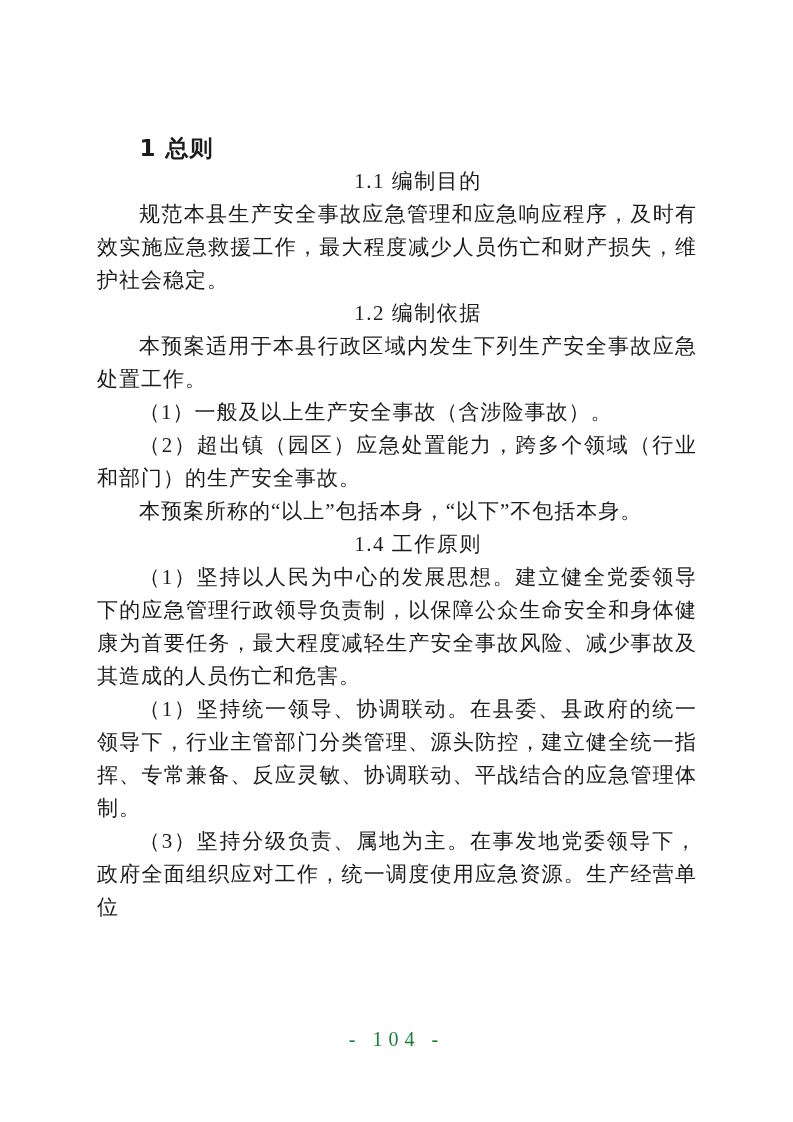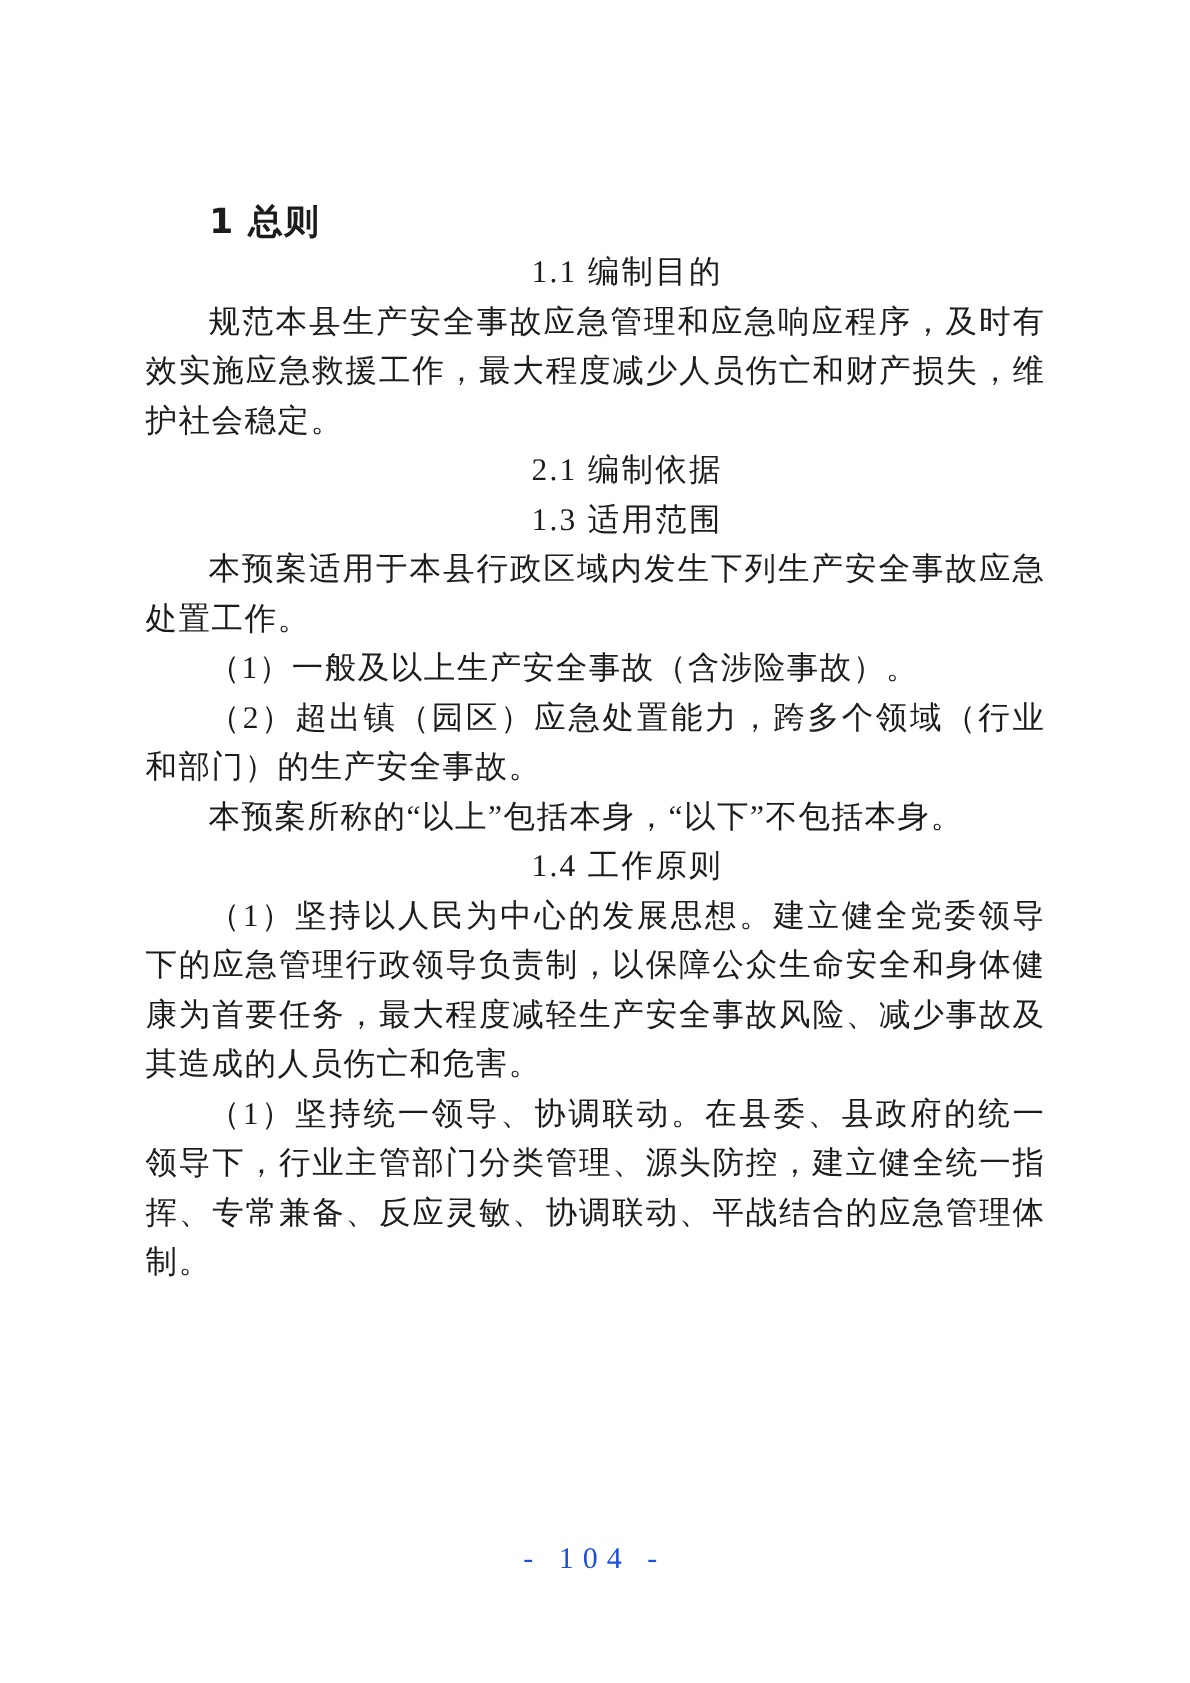--- a/index.html
+++ b/index.html
@@ -46,36 +46,36 @@
     letter-spacing: 1.5px;
   }
   .page-footer {
     position: absolute;
     top: 1028px;
     left: 0;
     width: 793px;
     text-align: center;
     font-size: 20px;
     letter-spacing: 6px;
-    color: #1d4ed8;
+    color: #15803d;
   }
 </style>
 </head>
 <body>
 
 <div class="page">
   <div class="document-body">
 
   <div class="chapter-heading">1 总则</div>
       <div class="section-heading">1.1 编制目的</div>
       <div class="paragraph">规范本县生产安全事故应急管理和应急响应程序，及时有效实施应急救援工作，最大程度减少人员伤亡和财产损失，维护社会稳定。</div>
-      <div class="section-heading">2.1 编制依据</div>
-      <div class="section-heading">1.3 适用范围</div>
+      <div class="section-heading">1.2 编制依据</div>
       <div class="paragraph">本预案适用于本县行政区域内发生下列生产安全事故应急处置工作。</div>
       <div class="paragraph">（1）一般及以上生产安全事故（含涉险事故）。</div>
       <div class="paragraph">（2）超出镇（园区）应急处置能力，跨多个领域（行业和部门）的生产安全事故。</div>
       <div class="paragraph">本预案所称的“以上”包括本身，“以下”不包括本身。</div>
       <div class="section-heading">1.4 工作原则</div>
       <div class="paragraph">（1）坚持以人民为中心的发展思想。建立健全党委领导下的应急管理行政领导负责制，以保障公众生命安全和身体健康为首要任务，最大程度减轻生产安全事故风险、减少事故及其造成的人员伤亡和危害。</div>
       <div class="paragraph">（1）坚持统一领导、协调联动。在县委、县政府的统一领导下，行业主管部门分类管理、源头防控，建立健全统一指挥、专常兼备、反应灵敏、协调联动、平战结合的应急管理体制。</div>
+      <div class="paragraph">（3）坚持分级负责、属地为主。在事发地党委领导下，政府全面组织应对工作，统一调度使用应急资源。生产经营单位</div>
     </div>
   <div class="page-footer">- 104 -</div>
 </div>
 
 </body></html>

